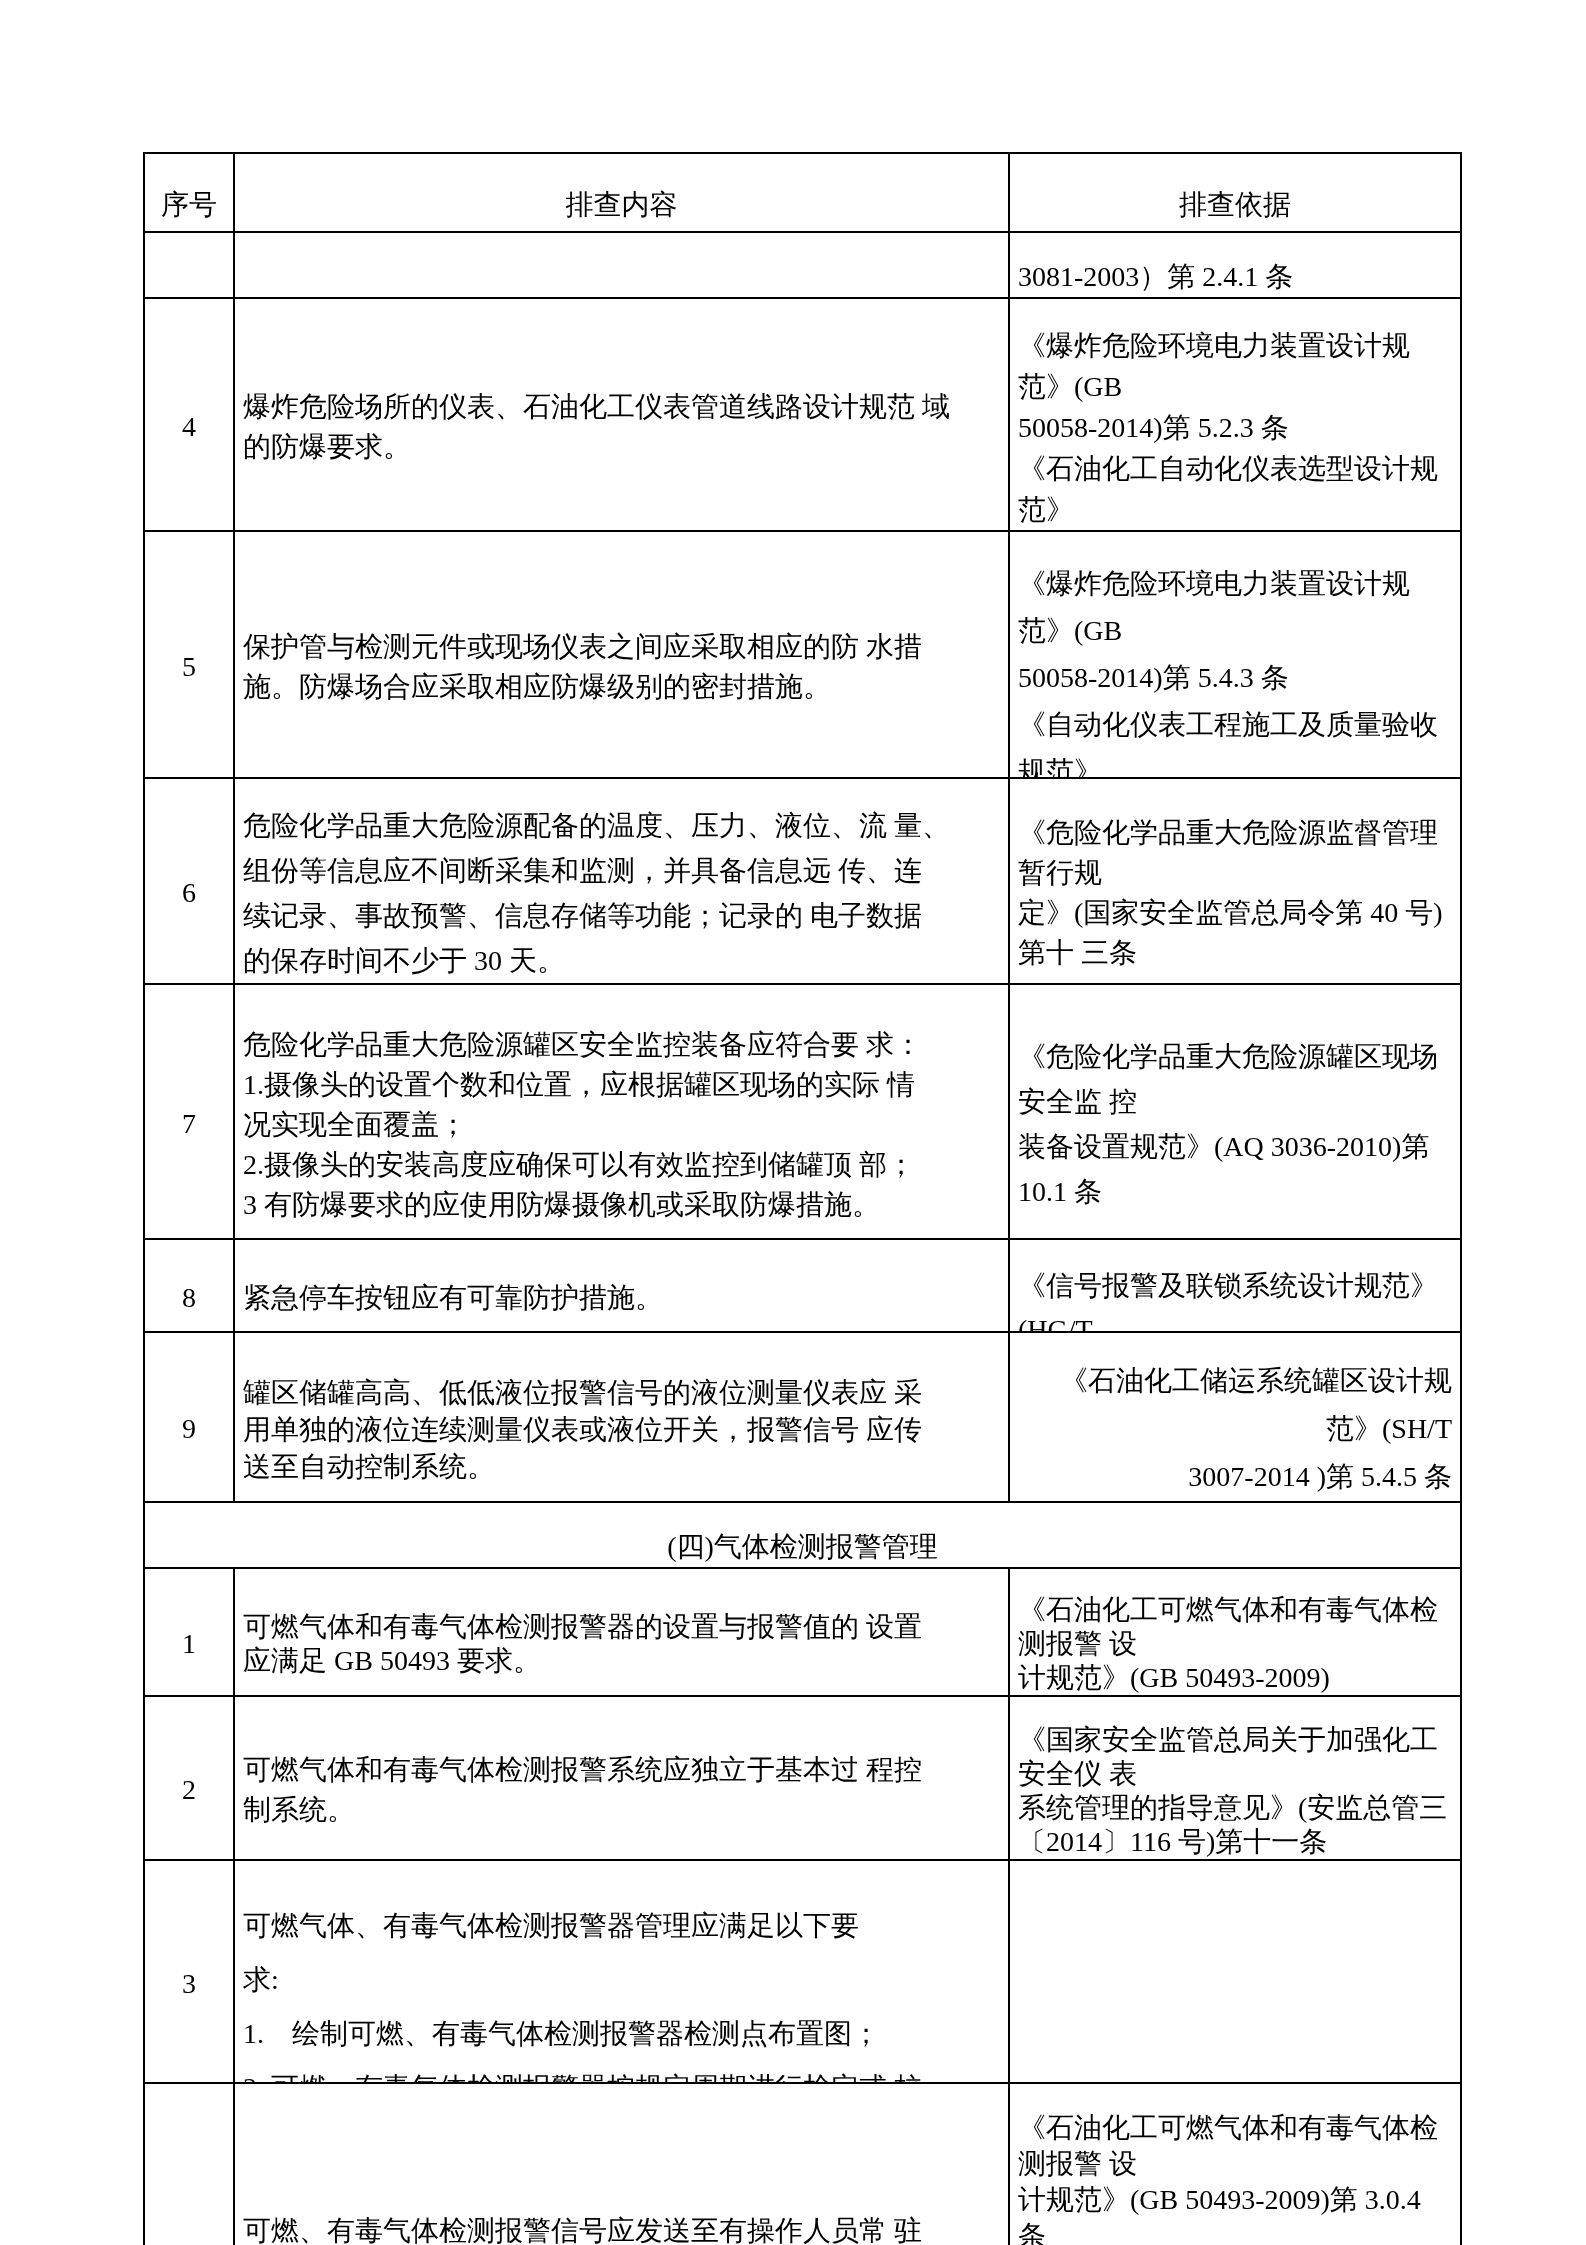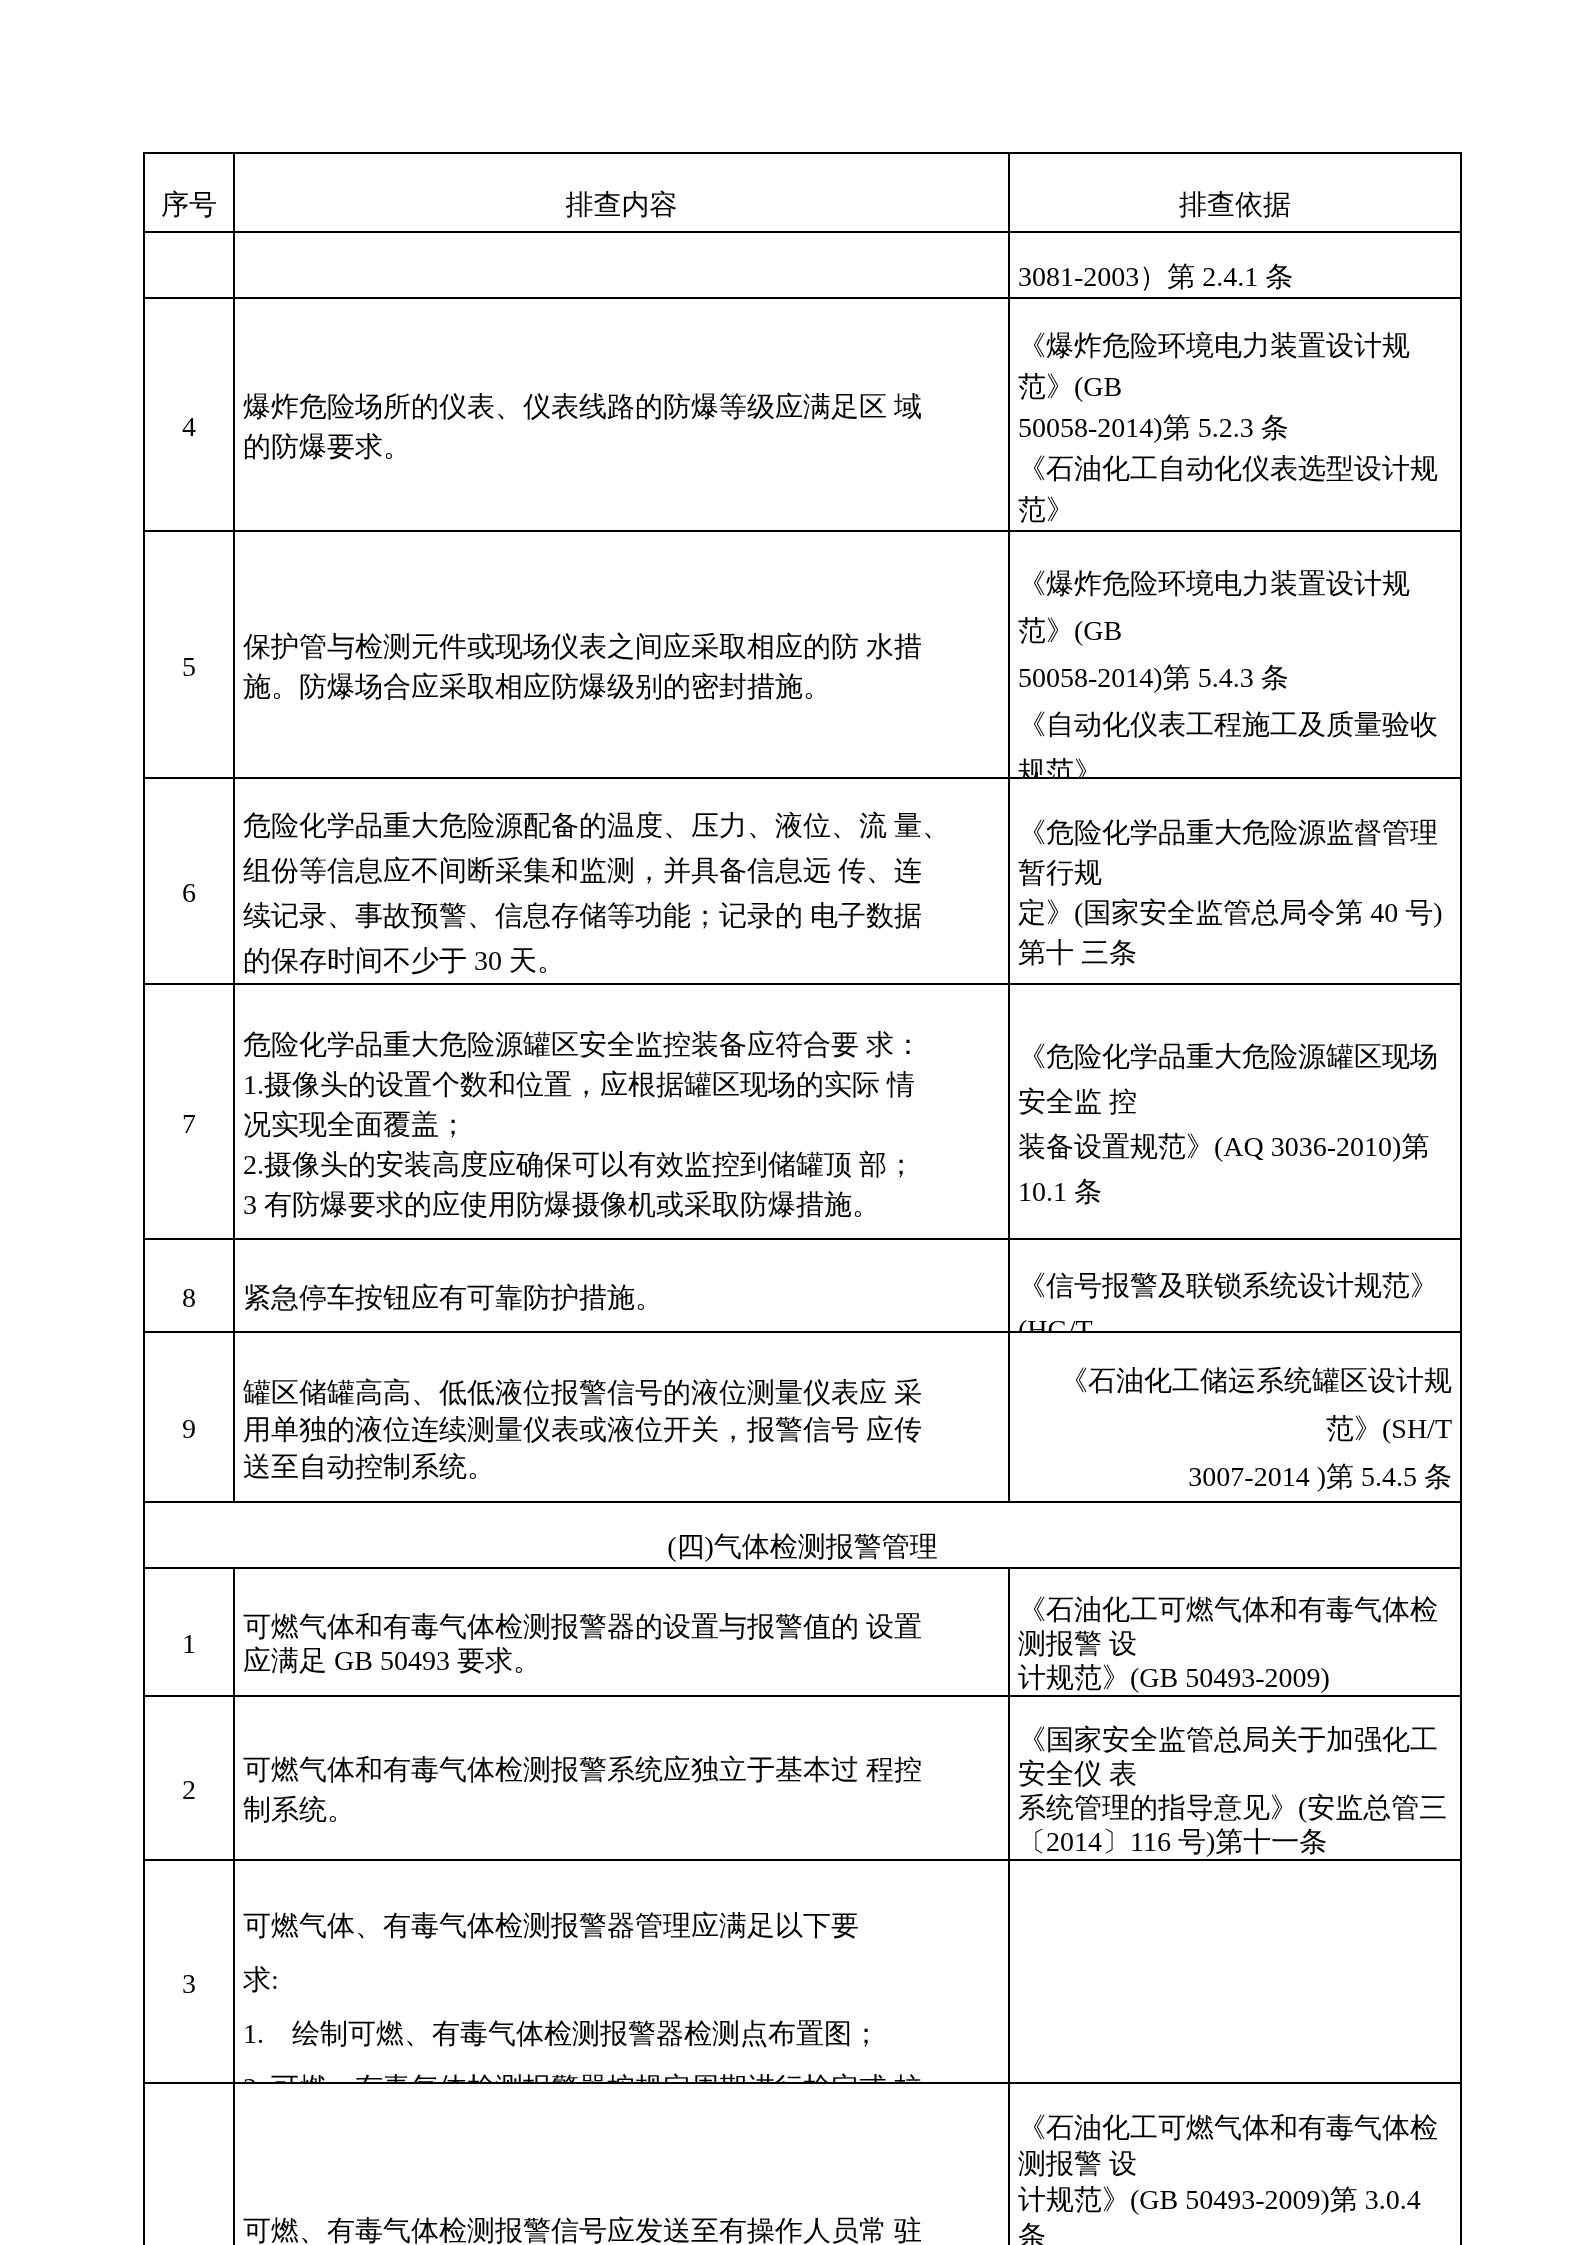--- a/index.html
+++ b/index.html
@@ -83,21 +83,21 @@
       <td class="basis">
             <div class="cell">3081-2003）第 2.4.1 条</div>
           </td>
     </tr>
 
     <tr style="height:127px">
       <td class="num">
             <div class="cell">4</div>
           </td>
       <td class="content">
-            <div class="cell">爆炸危险场所的仪表、仪表线路的防爆等级应满足区 域
+            <div class="cell">爆炸危险场所的仪表、石油化工仪表管道线路设计规范 域
 的防爆要求。</div>
           </td>
       <td class="basis top">
             <div class="cell" style="line-height:41px; padding-top:2px;">《爆炸危险环境电力装置设计规范》(GB
 50058-2014)第 5.2.3 条
 《石油化工自动化仪表选型设计规范》</div>
           </td>
     </tr>
 
     <tr style="height:223px">

